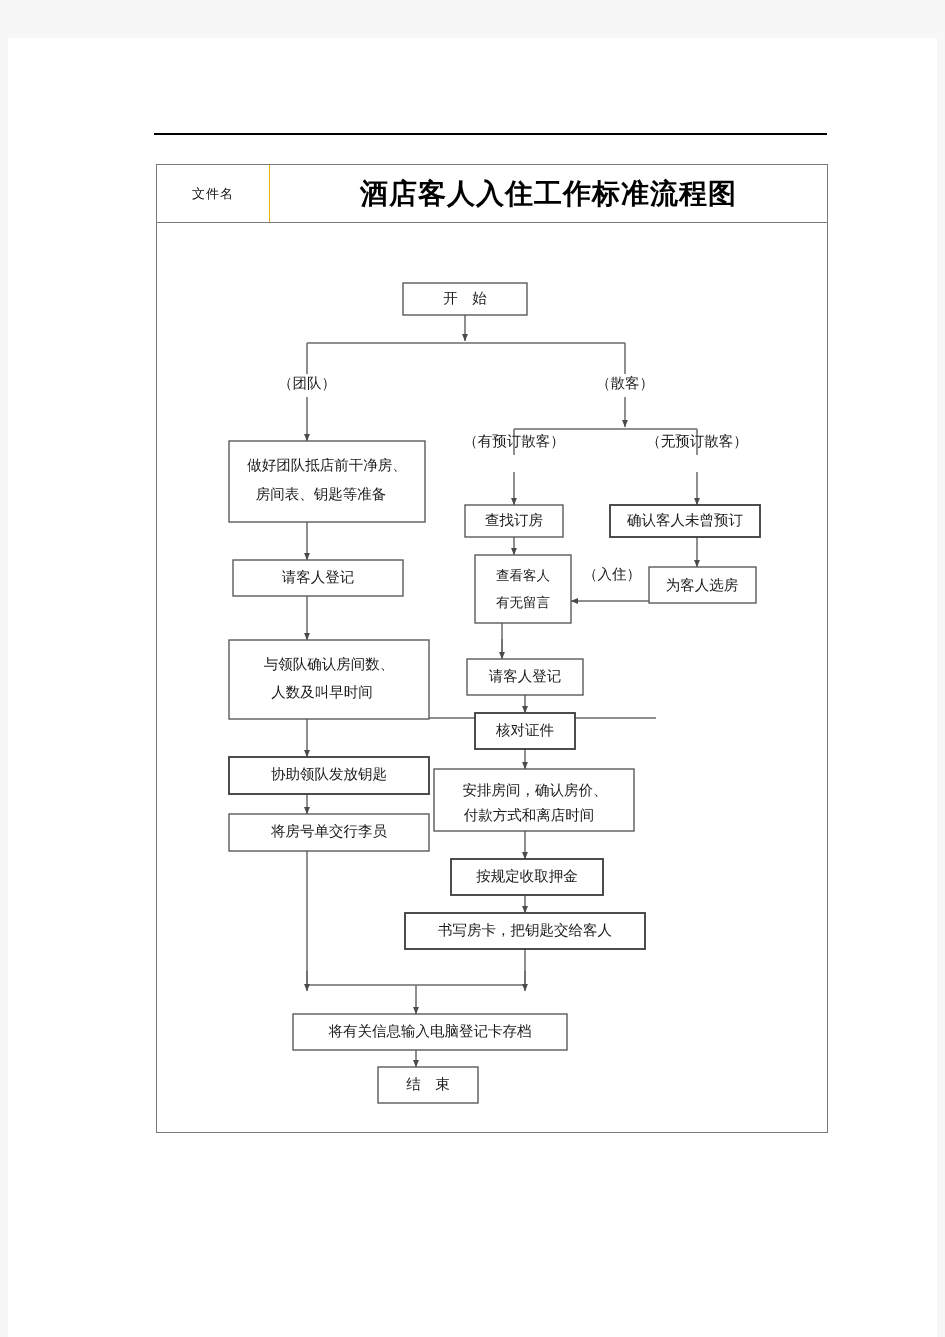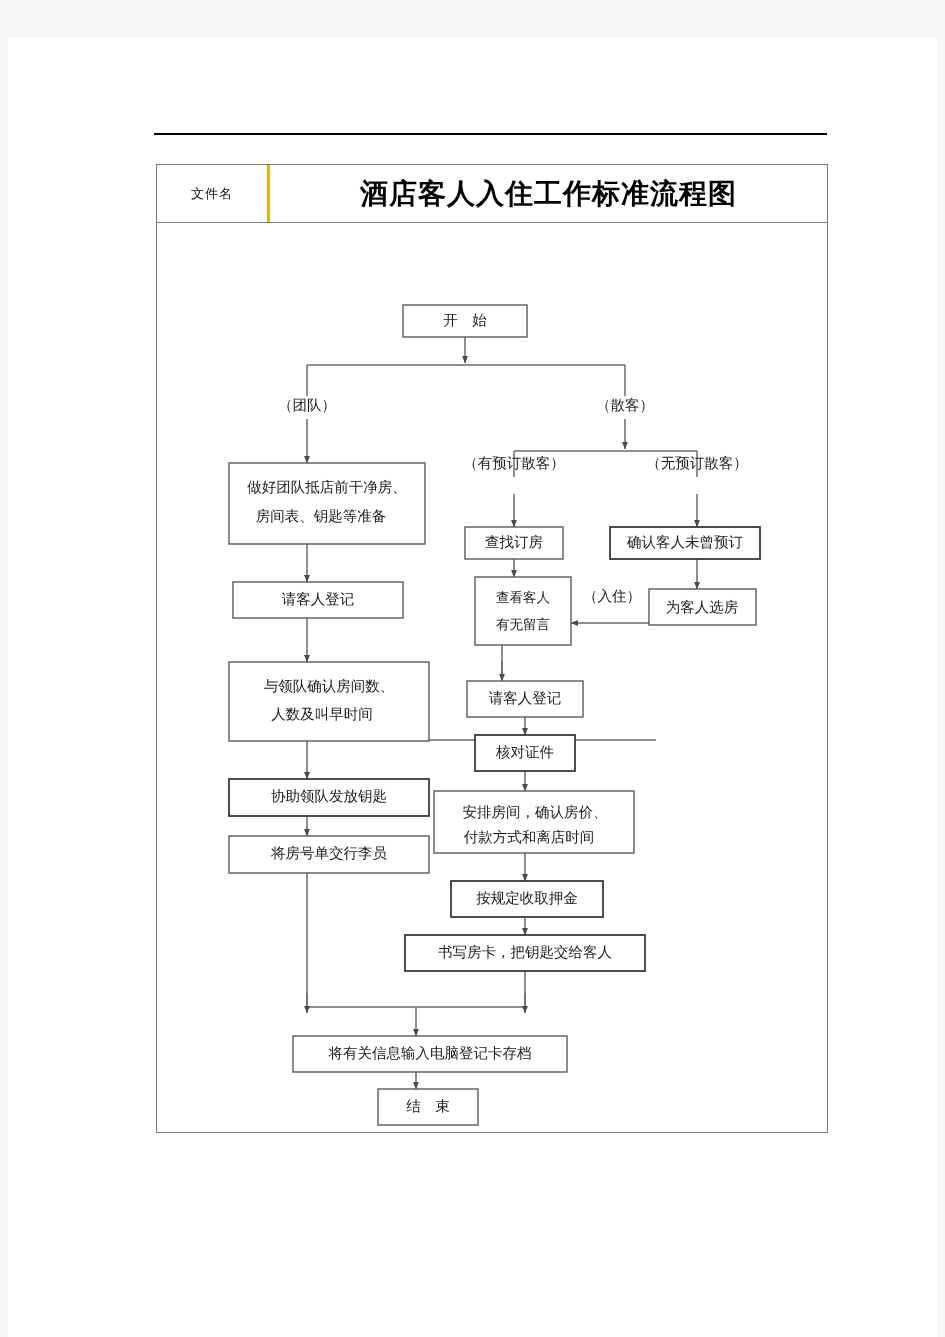--- a/index.html
+++ b/index.html
@@ -48,21 +48,21 @@
     box-sizing: border-box;
     border-bottom: 1px solid #7a7a7a;
   }
   #hdr-filename {
     position: absolute;
     left: 0;
     top: 0;
     width: 113px;
     height: 100%;
     box-sizing: border-box;
-    border-right: 3px solid #eab308;
+    border-right: 1px solid #eab308;
     display: flex;
     align-items: center;
     justify-content: center;
     font-size: 13px;
     color: #111;
     letter-spacing: 1px;
   }
   #hdr-title {
     position: absolute;
     left: 113px;
@@ -73,21 +73,21 @@
     align-items: center;
     justify-content: center;
     font-size: 28px;
     font-weight: bold;
     color: #000;
     letter-spacing: 1px;
   }
   #chart-area {
     position: absolute;
     left: 0;
-    top: 76px;
+    top: 54px;
     width: 100%;
     height: 910px;
   }
   svg#flow { display: block; }
   .fbox {
     fill: #ffffff;
     stroke: #5b5b5b;
     stroke-width: 1.4;
   }
   .fbox-dark {

